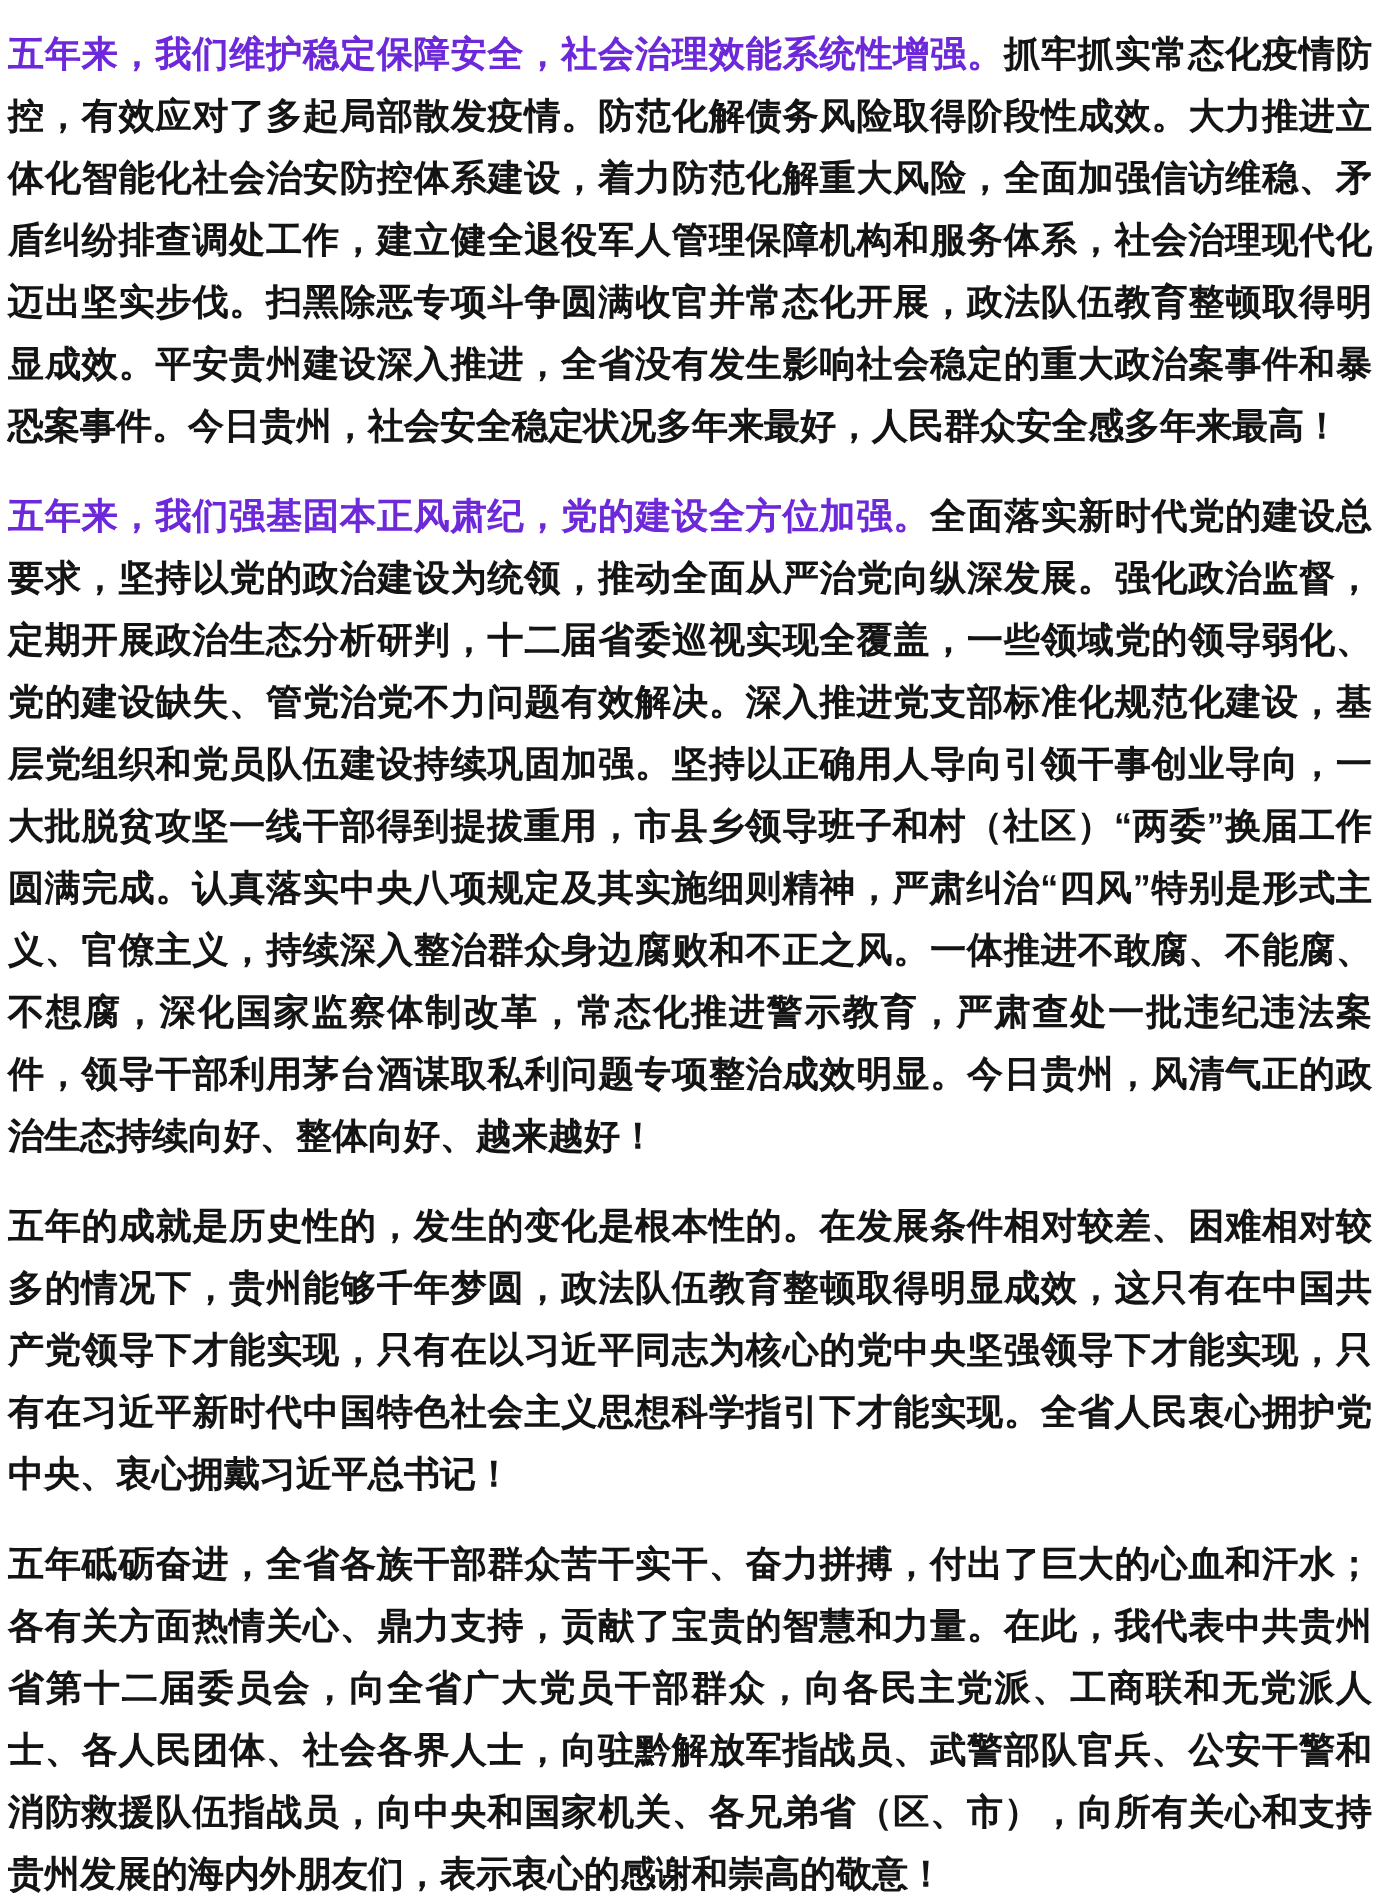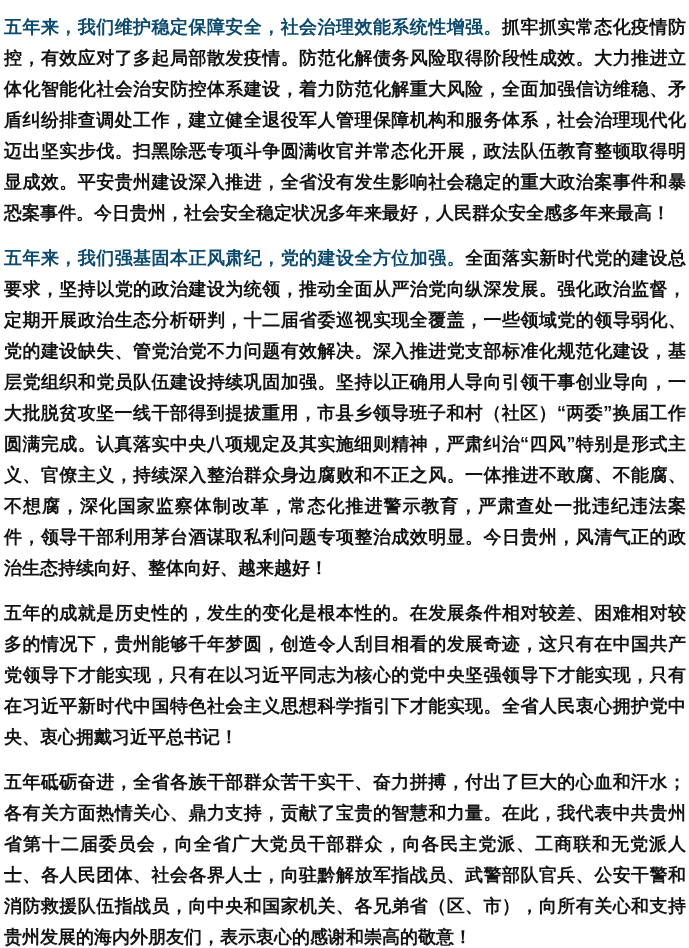--- a/index.html
+++ b/index.html
@@ -22,40 +22,40 @@
     margin: 0 0 14px 0;
     font-size: 18px;
     line-height: 31px;
     color: #141414;
     text-align: justify;
     text-justify: inter-ideograph;
     word-break: break-all;
   }
   .article p strong {
     font-weight: 700;
-    color: #0c4a6e;
+    color: #6d28d9;
   }
   .article p span {
     font-weight: 700;
   }
 </style>
 </head>
 <body>
 
 <div class="article">
 
   <p>
     <strong>五年来，我们维护稳定保障安全，社会治理效能系统性增强。</strong><span>抓牢抓实常态化疫情防控，有效应对了多起局部散发疫情。防范化解债务风险取得阶段性成效。大力推进立体化智能化社会治安防控体系建设，着力防范化解重大风险，全面加强信访维稳、矛盾纠纷排查调处工作，建立健全退役军人管理保障机构和服务体系，社会治理现代化迈出坚实步伐。扫黑除恶专项斗争圆满收官并常态化开展，政法队伍教育整顿取得明显成效。平安贵州建设深入推进，全省没有发生影响社会稳定的重大政治案事件和暴恐案事件。今日贵州，社会安全稳定状况多年来最好，人民群众安全感多年来最高！</span>
   </p>
 
   <p>
     <strong>五年来，我们强基固本正风肃纪，党的建设全方位加强。</strong><span>全面落实新时代党的建设总要求，坚持以党的政治建设为统领，推动全面从严治党向纵深发展。强化政治监督，定期开展政治生态分析研判，十二届省委巡视实现全覆盖，一些领域党的领导弱化、党的建设缺失、管党治党不力问题有效解决。深入推进党支部标准化规范化建设，基层党组织和党员队伍建设持续巩固加强。坚持以正确用人导向引领干事创业导向，一大批脱贫攻坚一线干部得到提拔重用，市县乡领导班子和村（社区）“两委”换届工作圆满完成。认真落实中央八项规定及其实施细则精神，严肃纠治“四风”特别是形式主义、官僚主义，持续深入整治群众身边腐败和不正之风。一体推进不敢腐、不能腐、不想腐，深化国家监察体制改革，常态化推进警示教育，严肃查处一批违纪违法案件，领导干部利用茅台酒谋取私利问题专项整治成效明显。今日贵州，风清气正的政治生态持续向好、整体向好、越来越好！</span>
   </p>
 
   <p>
-    <strong></strong><span>五年的成就是历史性的，发生的变化是根本性的。在发展条件相对较差、困难相对较多的情况下，贵州能够千年梦圆，创造令人刮目相看的发展奇迹，这只有在中国共产党领导下才能实现，只有在以习近平同志为核心的党中央坚强领导下才能实现，只有在习近平新时代中国特色社会主义思想科学指引下才能实现。全省人民衷心拥护党中央、衷心拥戴习近平总书记！</span>
+    <strong></strong><span>五年的成就是历史性的，发生的变化是根本性的。在发展条件相对较差、困难相对较多的情况下，贵州能够千年梦圆，政法队伍教育整顿取得明显成效，这只有在中国共产党领导下才能实现，只有在以习近平同志为核心的党中央坚强领导下才能实现，只有在习近平新时代中国特色社会主义思想科学指引下才能实现。全省人民衷心拥护党中央、衷心拥戴习近平总书记！</span>
   </p>
 
   <p>
     <strong></strong><span>五年砥砺奋进，全省各族干部群众苦干实干、奋力拼搏，付出了巨大的心血和汗水；各有关方面热情关心、鼎力支持，贡献了宝贵的智慧和力量。在此，我代表中共贵州省第十二届委员会，向全省广大党员干部群众，向各民主党派、工商联和无党派人士、各人民团体、社会各界人士，向驻黔解放军指战员、武警部队官兵、公安干警和消防救援队伍指战员，向中央和国家机关、各兄弟省（区、市），向所有关心和支持贵州发展的海内外朋友们，表示衷心的感谢和崇高的敬意！</span>
   </p>
 
 </div>
 
 </body></html>

